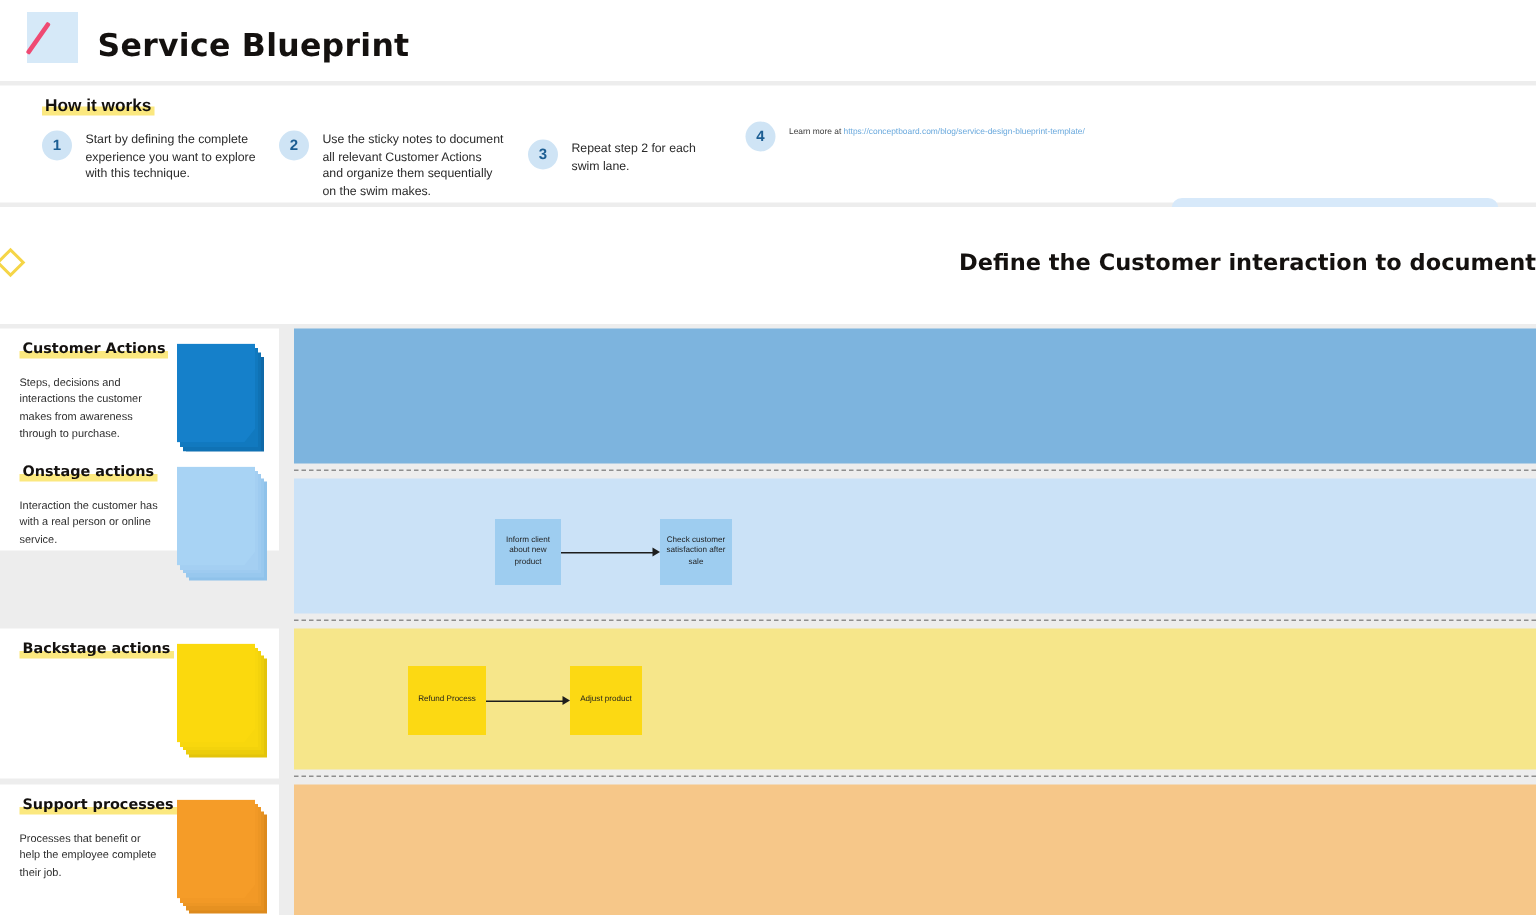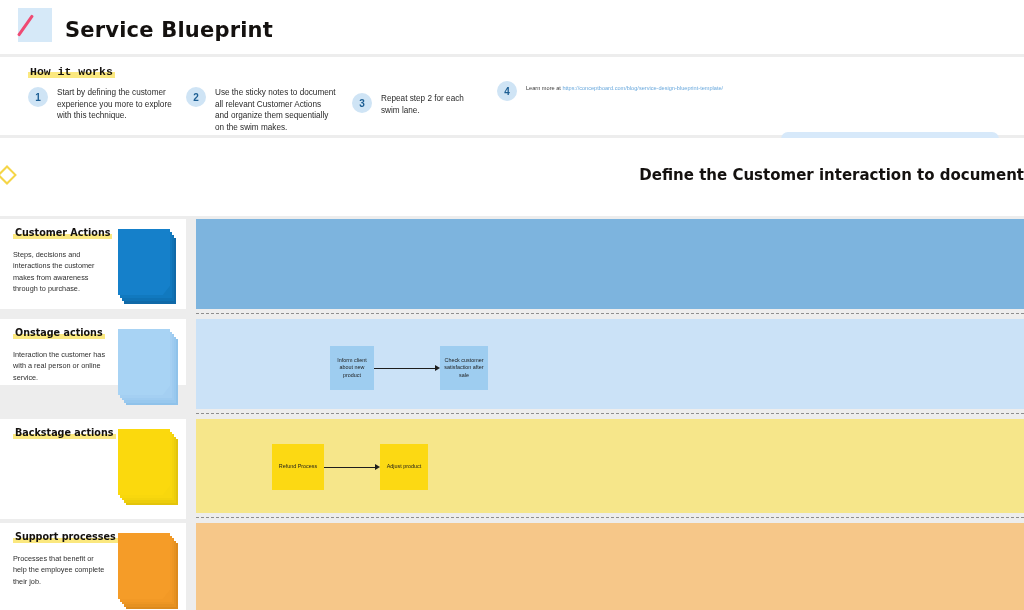--- a/index.html
+++ b/index.html
@@ -29,21 +29,21 @@
   .board-title {
     font-family: "DejaVu Sans", sans-serif;
     font-weight: 700; font-size: 21px; color:#14110f;
     letter-spacing:.2px;
   }
 
   
   #howitworks-band { left:0; top:57px; width:1024px; height:78px; background:#fff; }
   .hiw-title-wrap { position:absolute; left:28px; top:8px; }
   .hiw-title {
-    font-family:Liberation Mono, monospace;
+    font-family:Liberation Sans, sans-serif;
     font-size:11.5px; font-weight:700; color:#14110f;
     position:relative; z-index:2; padding:0 2px;
   }
   .hiw-underline {
     position:absolute; left:0; bottom:0px; width:100%; height:6px;
     background:#fbe87f; z-index:1;
   }
   .step { position:absolute; display:flex; gap:9px; align-items:flex-start; }
   .step-num {
     width:20px; height:20px; border-radius:50%; background:#cfe4f5;
@@ -152,21 +152,21 @@
   </div>
 
   <div class="panel" id="howitworks-band">
     <div class="hiw-title-wrap">
       <div class="hiw-underline"></div>
       <div class="hiw-title">How it works</div>
     </div>
 
     <div class="step" style="left:28px; top:30px; width:146px;">
       <div class="step-num">1</div>
-      <div class="step-text">Start by defining the customer experience you more to explore with this technique.</div>
+      <div class="step-text">Start by defining the complete experience you want to explore with this technique.</div>
     </div>
 
     <div class="step" style="left:186px; top:30px; width:150px;">
       <div class="step-num">2</div>
       <div class="step-text">Use the sticky notes to document all relevant Customer Actions and organize them sequentially on the swim makes.</div>
     </div>
 
     <div class="step" style="left:352px; top:36px; width:130px;">
       <div class="step-num">3</div>
       <div class="step-text">Repeat step 2 for each swim lane.</div>
@@ -209,21 +209,21 @@
     <div class="stack">
       <div class="sheet" style="left:6px; top:9px; background:#1069a8;"></div>
       <div class="sheet" style="left:4px; top:6px; background:#0f72b5;"></div>
       <div class="sheet" style="left:2px; top:3px; background:#1179bf;"></div>
       <div class="sheet front" style="left:0; top:0; background:#1580ca;"></div>
     </div>
   </div>
   <div class="lane-body" style="top:219px; height:90px; background:#7db4de;"></div>
   <div class="dashed-sep" style="top:313px;"></div>
 
-  <div class="lane-label-panel" style="top:319px; height:66px;">
+  <div class="lane-label-panel" style="top:301px; height:66px;">
     <div class="lane-heading-wrap">
       <div class="lane-underline"></div>
       <div class="lane-heading">Onstage actions</div>
     </div>
     <div class="lane-desc">Interaction the customer has with a real person or online service.</div>
     <div class="stack">
       <div class="sheet" style="left:8px; top:10px; background:#8fc2ea;"></div>
       <div class="sheet" style="left:6px; top:7.5px; background:#98c8ee;"></div>
       <div class="sheet" style="left:4px; top:5px; background:#9ecbf0;"></div>
       <div class="sheet" style="left:2px; top:2.5px; background:#a4cff2;"></div>

